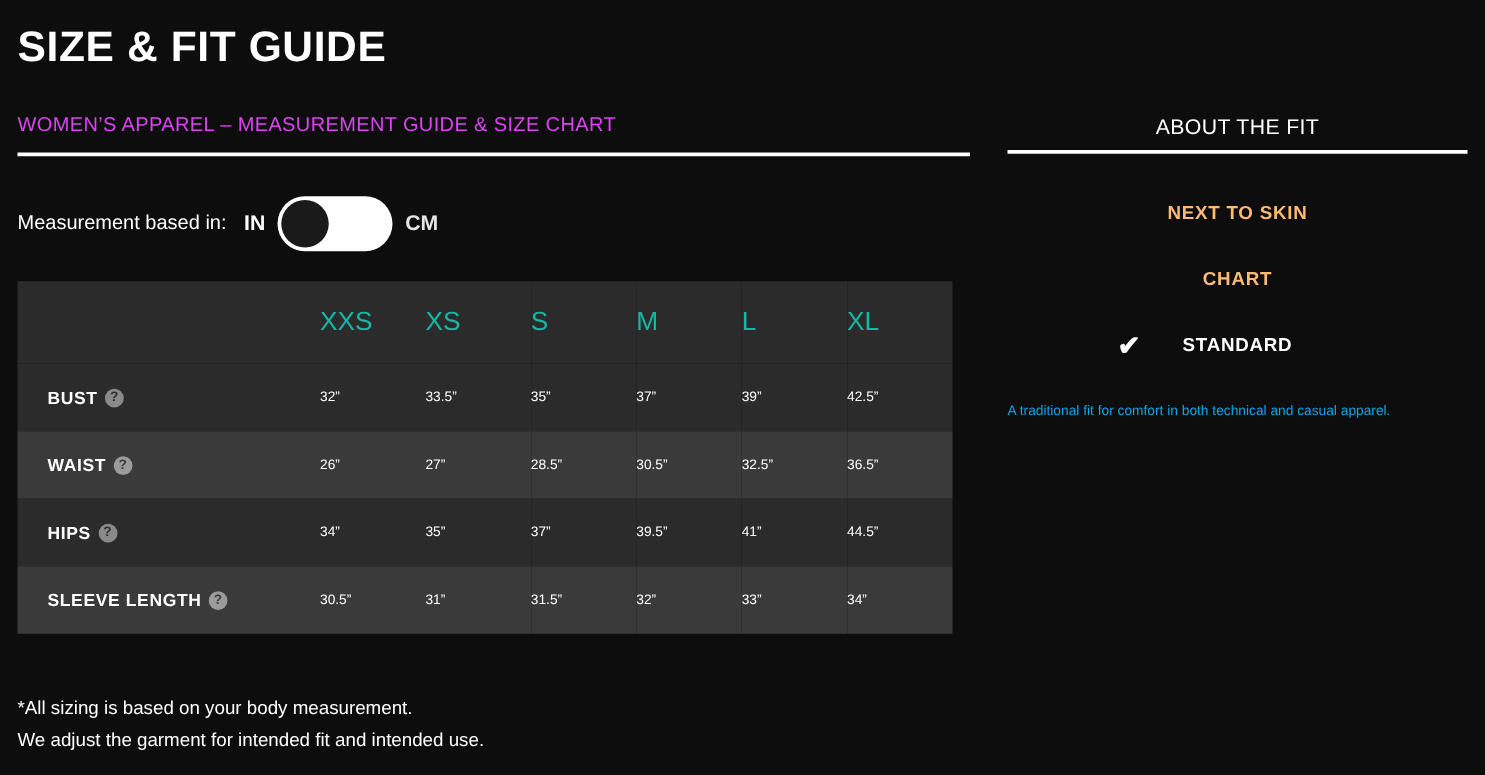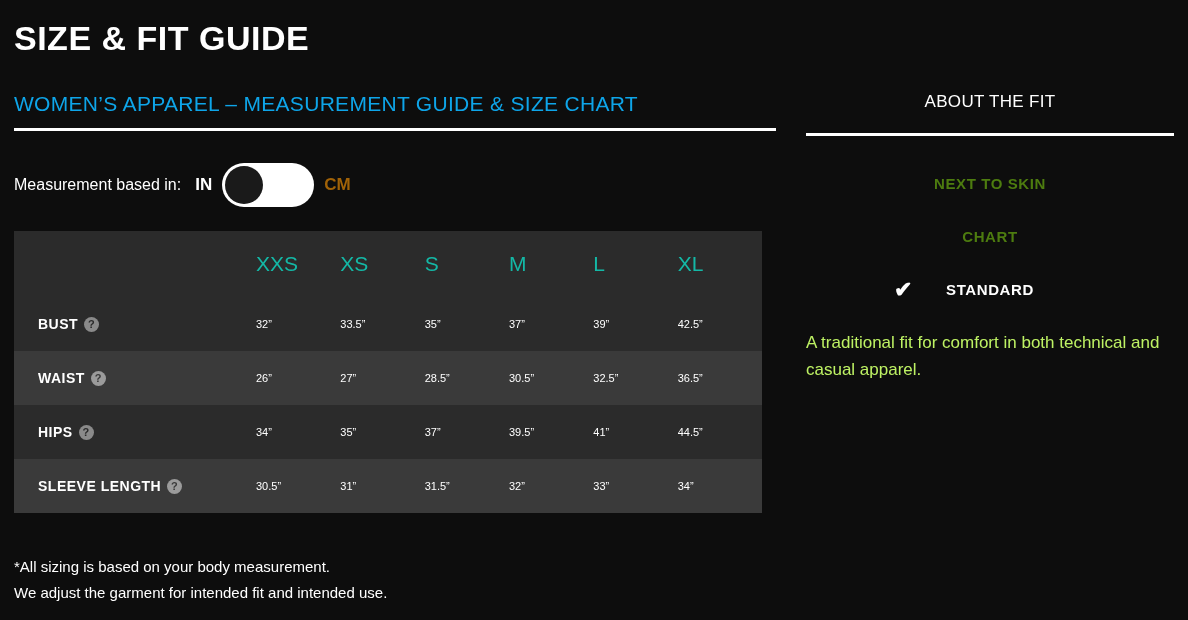--- a/index.html
+++ b/index.html
@@ -33,24 +33,24 @@
     line-height: 40px;
   }
   
   .left-col {
     position: absolute;
     left: 14px;
     top: 92px;
     width: 762px;
   }
   .section-head {
-    font-size: 21px;
+    font-size: 16px;
     font-weight: normal;
     letter-spacing: 0.3px;
-    color: #0ea5e9;
+    color: #d946ef;
     padding-bottom: 12px;
   }
   .rule {
     height: 3px;
     background: #ffffff;
     width: 100%;
   }
   
   .toggle-row {
     display: flex;
@@ -65,21 +65,21 @@
   }
   .unit-in {
     font-size: 17px;
     font-weight: bold;
     color: #ffffff;
     margin-right: 10px;
   }
   .unit-cm {
     font-size: 17px;
     font-weight: bold;
-    color: #a16207;
+    color: #e5e5e5;
     margin-left: 10px;
   }
   .switch {
     position: relative;
     width: 92px;
     height: 44px;
     background: #ffffff;
     border-radius: 22px;
     cursor: pointer;
   }
@@ -164,52 +164,52 @@
   .right-col {
     position: absolute;
     left: 806px;
     top: 92px;
     width: 368px;
   }
   .right-head {
     font-size: 17px;
     text-align: center;
     color: #ffffff;
-    padding-bottom: 21px;
+    padding-bottom: 8px;
     letter-spacing: 0.3px;
   }
   .fit-list {
     margin-top: 34px;
   }
   .fit-item {
     position: relative;
     text-align: center;
     font-size: 15px;
     font-weight: bold;
     letter-spacing: 0.6px;
     height: 28px;
     line-height: 28px;
     margin-bottom: 25px;
     cursor: pointer;
   }
-  .fit-item.dim { color: #4d7c0f; }
+  .fit-item.dim { color: #fdba74; }
   .fit-item.active { color: #ffffff; }
   .check {
     position: absolute;
     left: 88px;
     top: 0;
     font-size: 22px;
     line-height: 28px;
     color: #ffffff;
   }
   .fit-desc {
     margin-top: 2px;
-    font-size: 17px;
+    font-size: 11px;
     line-height: 27px;
-    color: #bef264;
+    color: #0ea5e9;
   }
 </style>
 </head>
 <body>
 
 <div class="page">
 
   <div class="main-title">SIZE &amp; FIT GUIDE</div>
 
   <div class="left-col">

